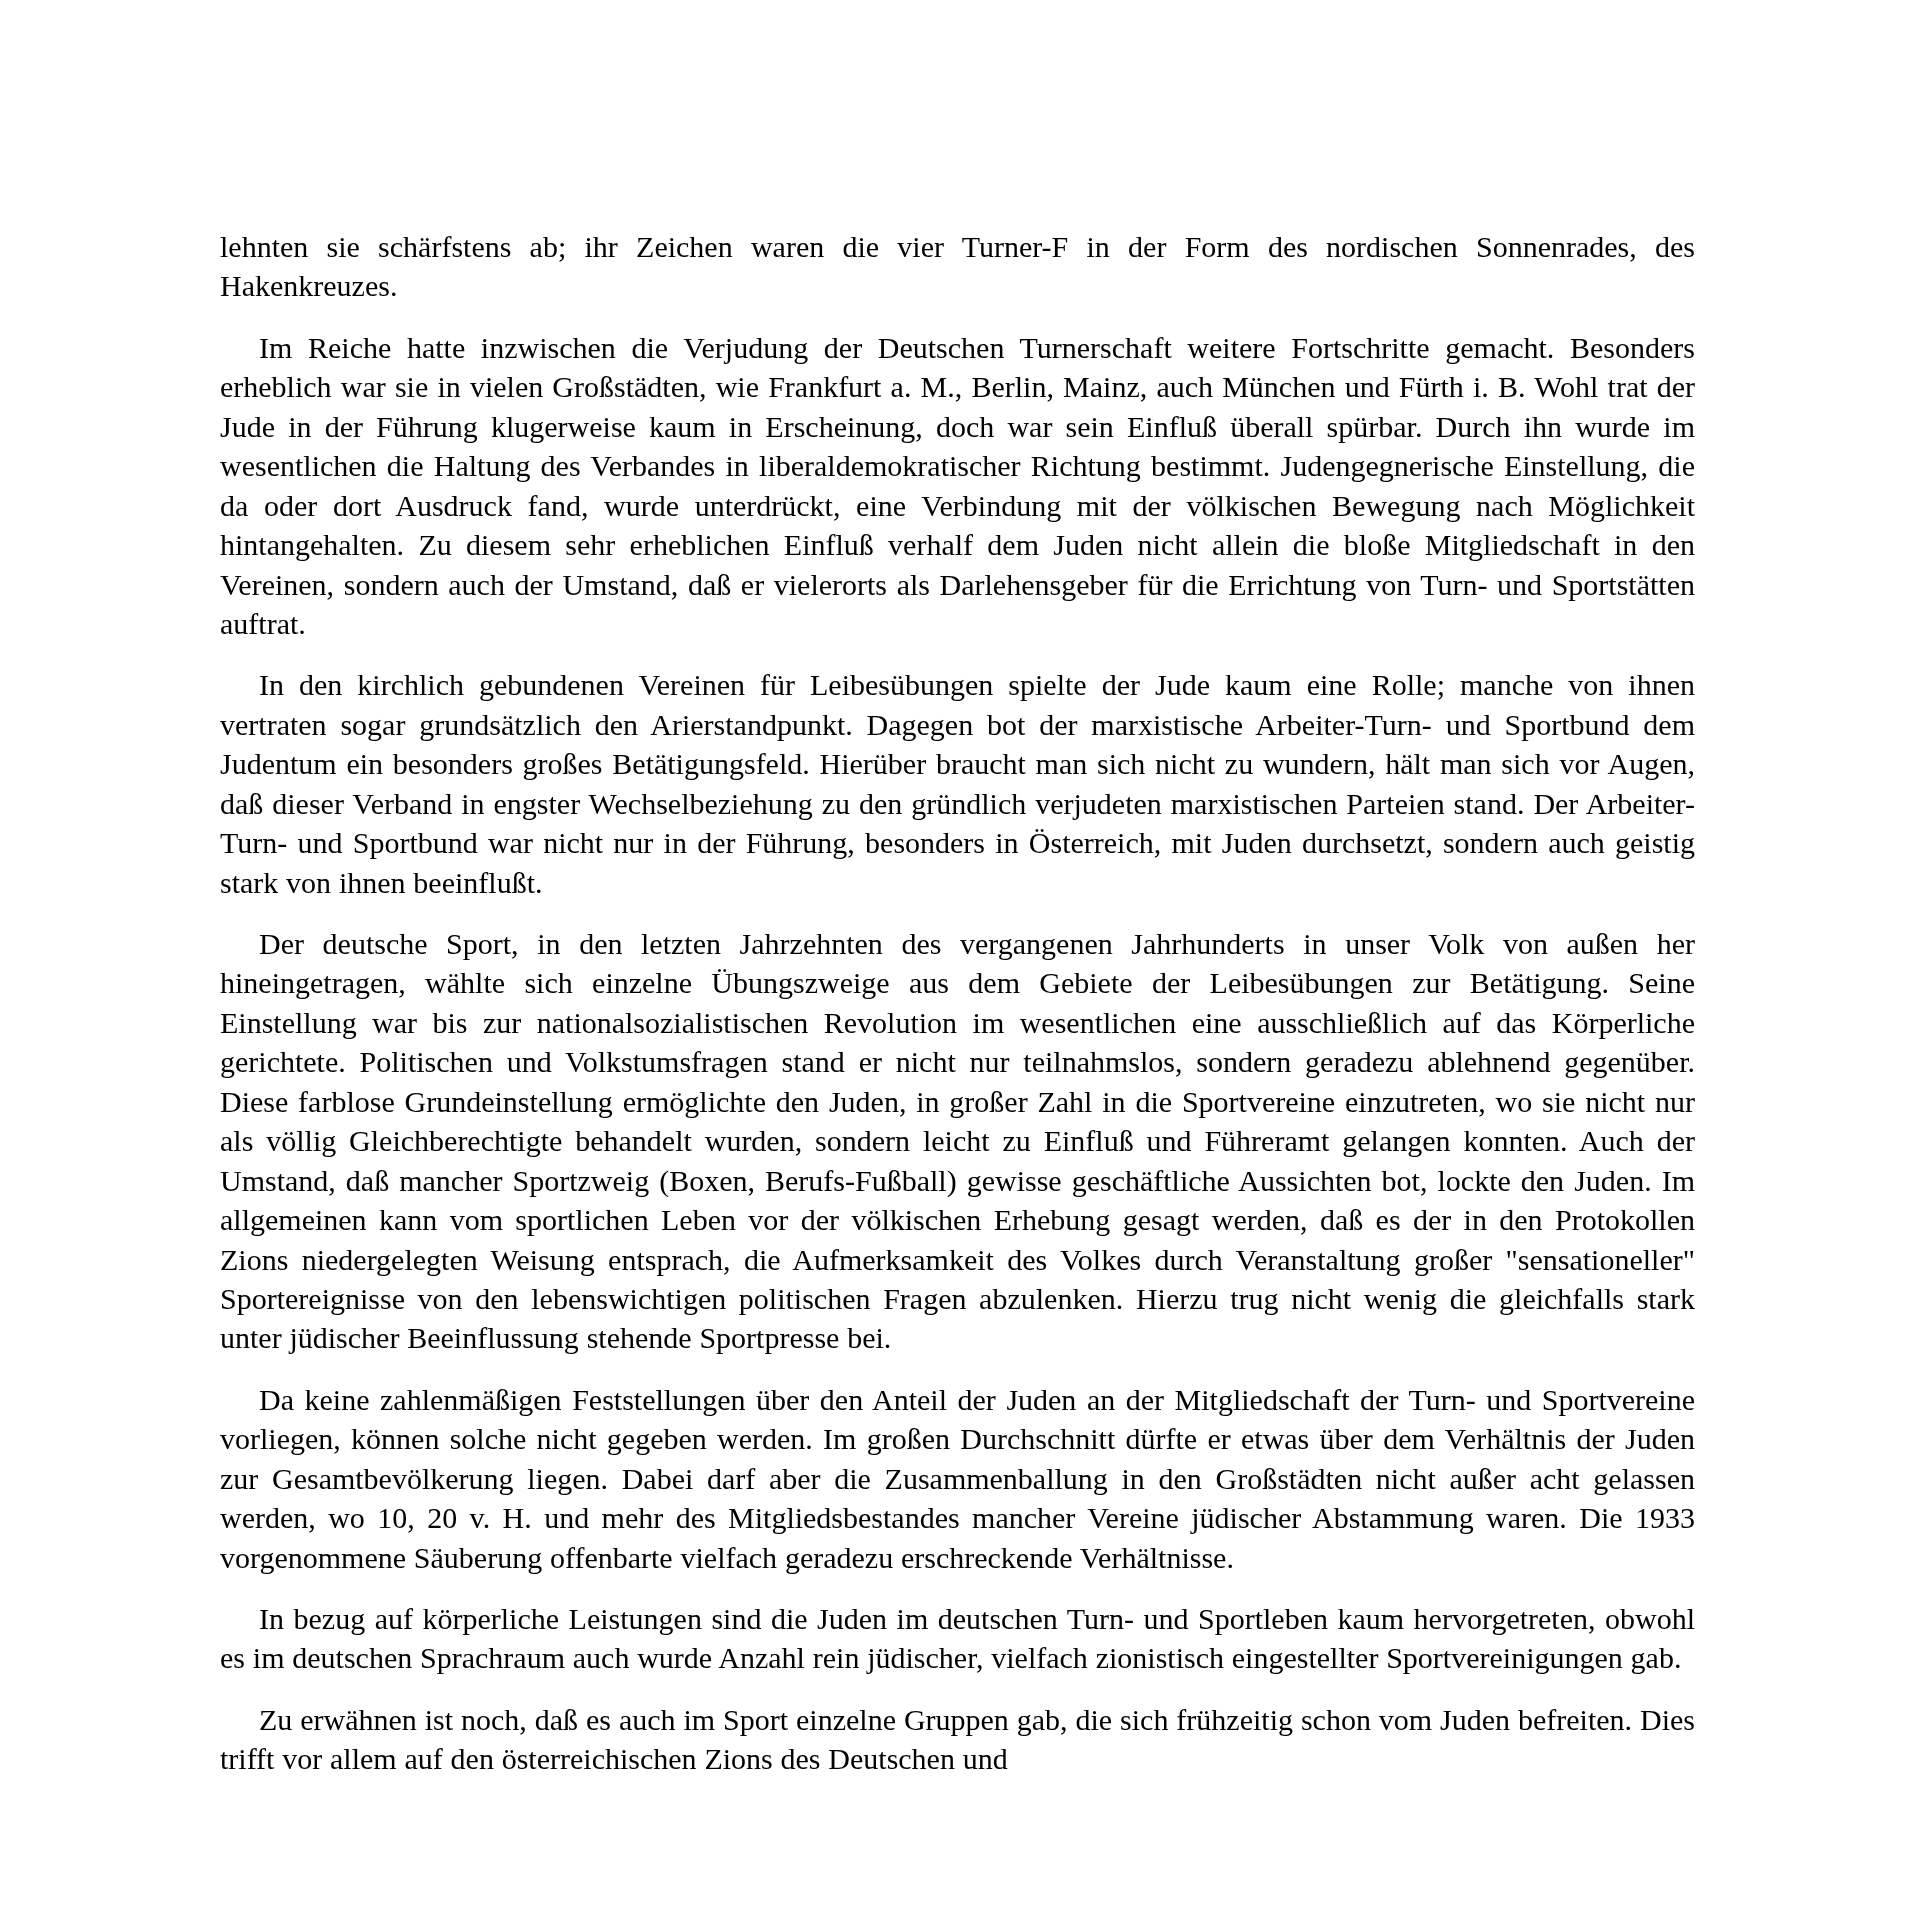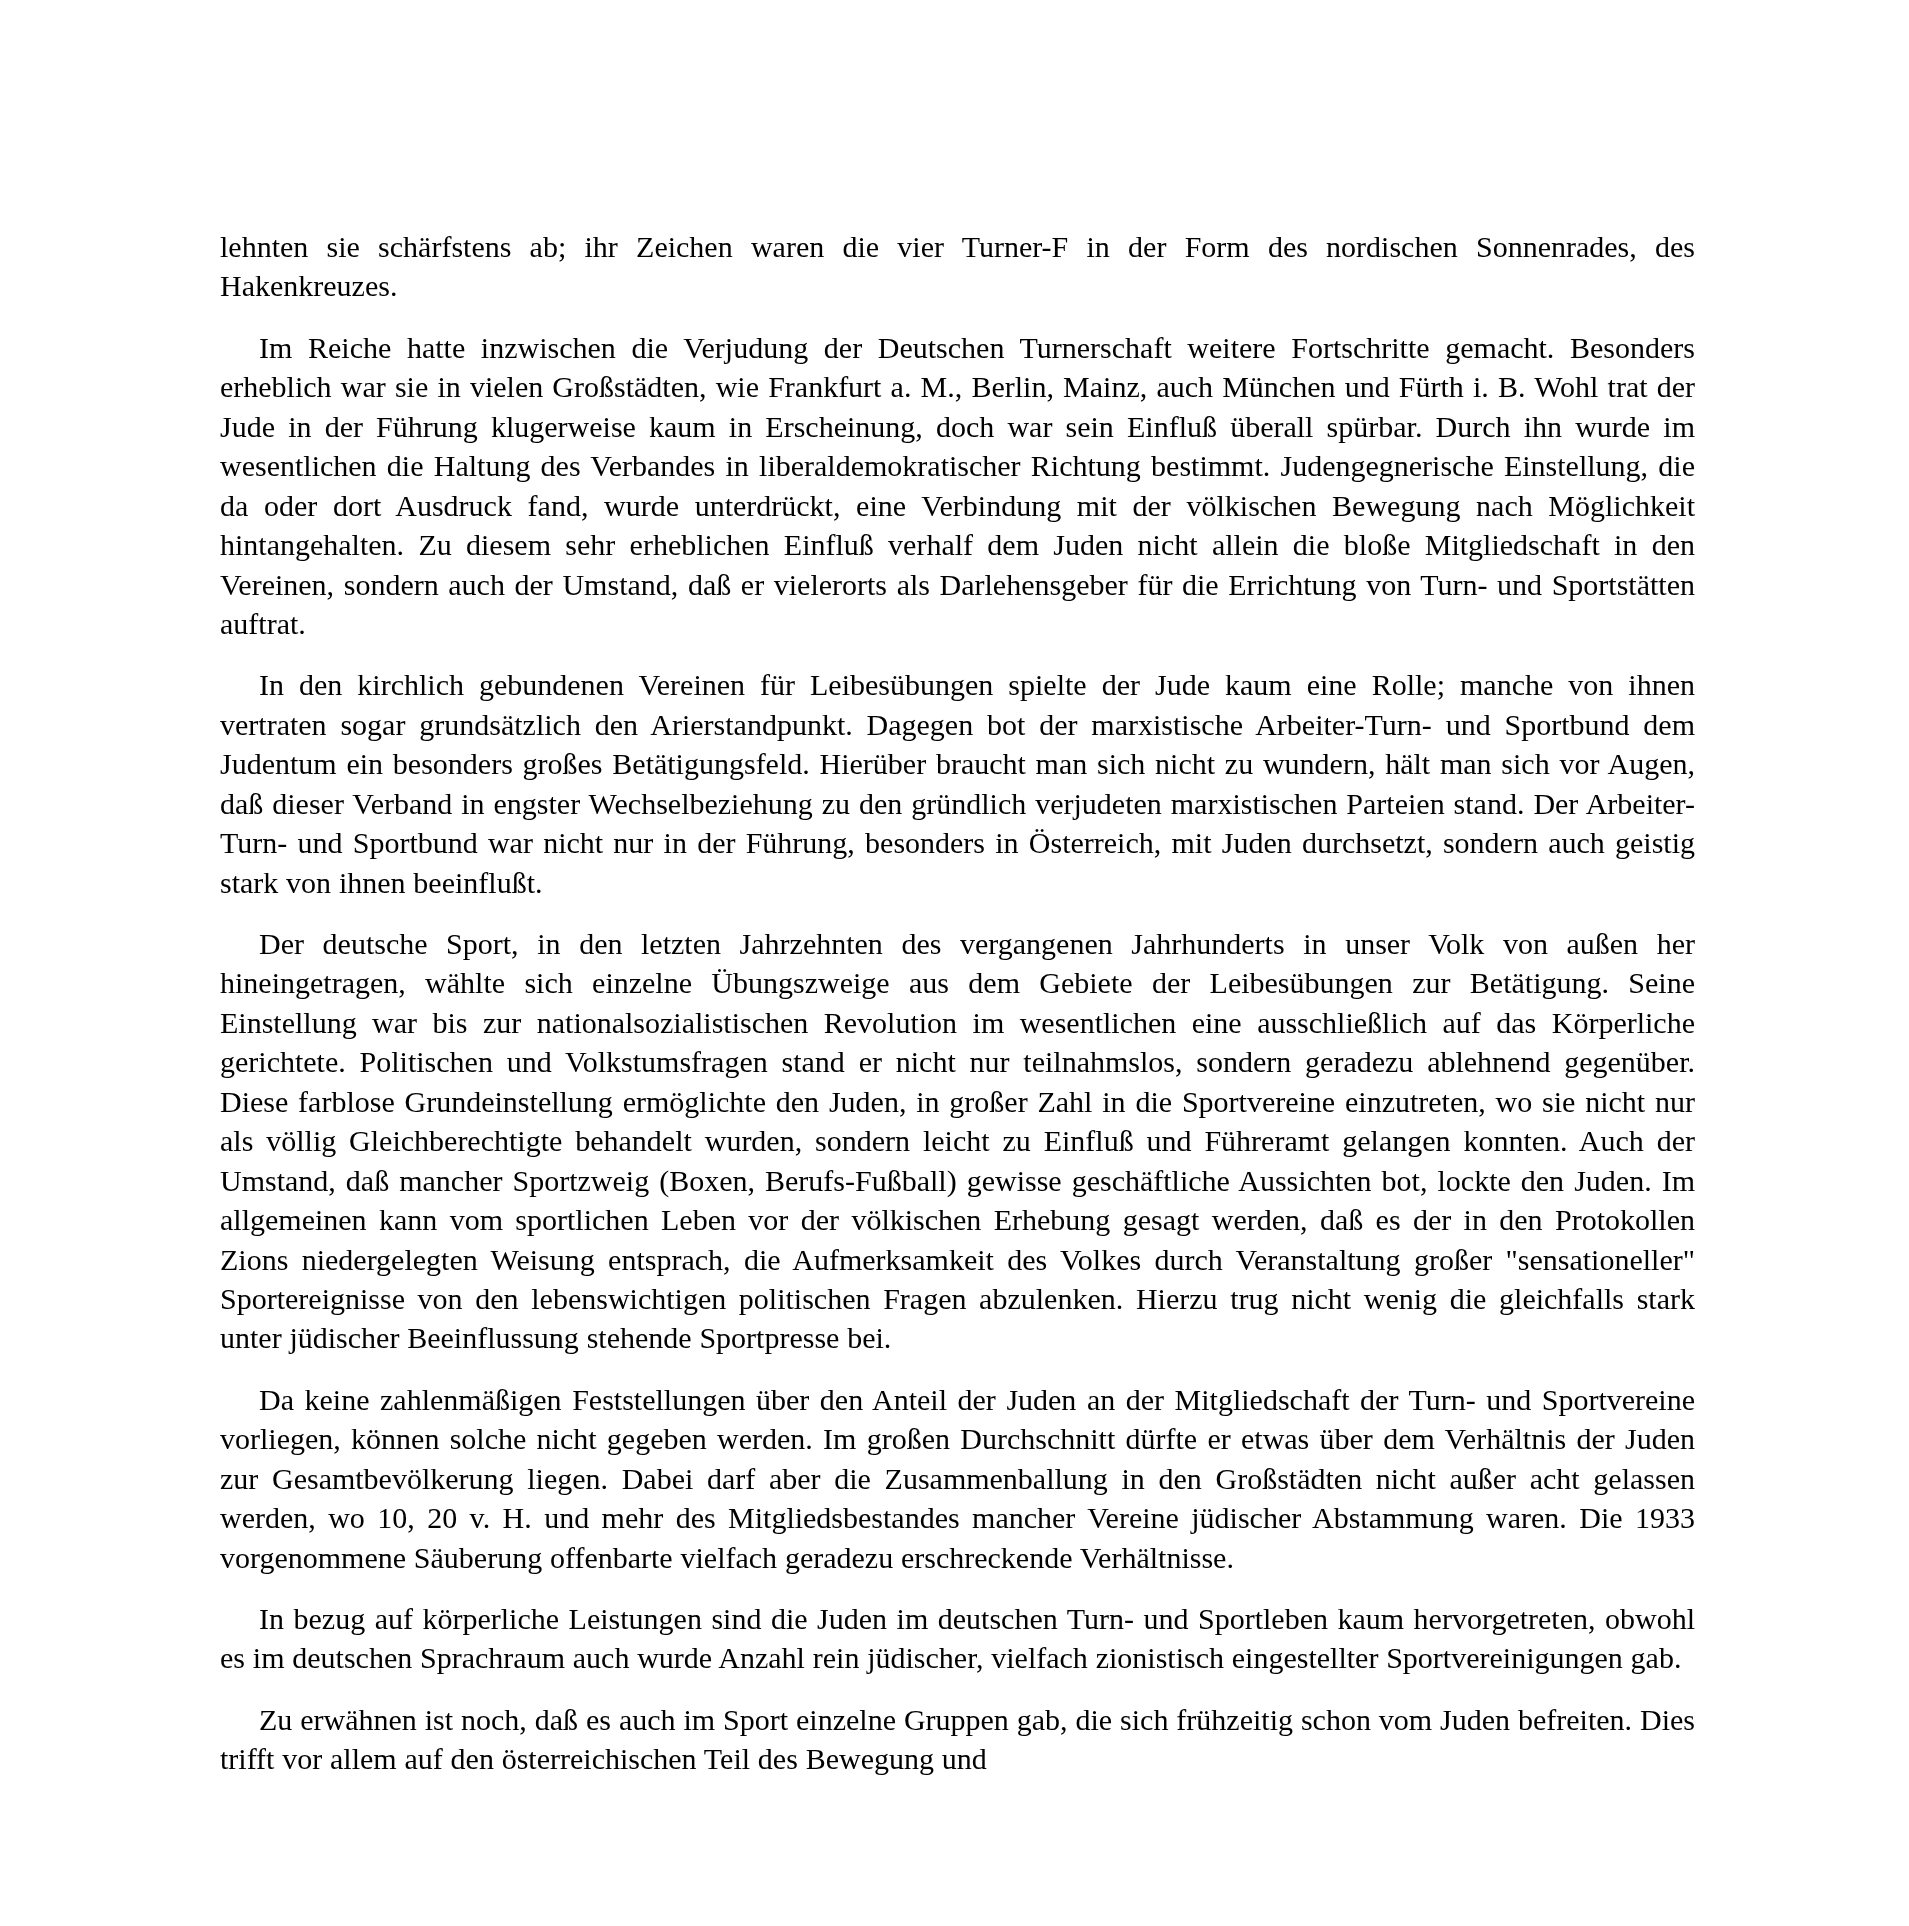--- a/index.html
+++ b/index.html
@@ -45,17 +45,17 @@
 <body>
 
 <div class="page">
   <div class="content">
     <p class="para">lehnten sie schärfstens ab; ihr Zeichen waren die vier Turner-F in der Form des nordischen Sonnenrades, des Hakenkreuzes.</p>
     <p class="para indent">Im Reiche hatte inzwischen die Verjudung der Deutschen Turnerschaft weitere Fortschritte gemacht. Besonders erheblich war sie in vielen Großstädten, wie Frankfurt a. M., Berlin, Mainz, auch München und Fürth i. B. Wohl trat der Jude in der Führung klugerweise kaum in Erscheinung, doch war sein Einfluß überall spürbar. Durch ihn wurde im wesentlichen die Haltung des Verbandes in liberaldemokratischer Richtung bestimmt. Judengegnerische Einstellung, die da oder dort Ausdruck fand, wurde unterdrückt, eine Verbindung mit der völkischen Bewegung nach Möglichkeit hintangehalten. Zu diesem sehr erheblichen Einfluß verhalf dem Juden nicht allein die bloße Mitgliedschaft in den Vereinen, sondern auch der Umstand, daß er vielerorts als Darlehensgeber für die Errichtung von Turn- und Sportstätten auftrat.</p>
     <p class="para indent">In den kirchlich gebundenen Vereinen für Leibesübungen spielte der Jude kaum eine Rolle; manche von ihnen vertraten sogar grundsätzlich den Arierstandpunkt. Dagegen bot der marxistische Arbeiter-Turn- und Sportbund dem Judentum ein besonders großes Betätigungsfeld. Hierüber braucht man sich nicht zu wundern, hält man sich vor Augen, daß dieser Verband in engster Wechselbeziehung zu den gründlich verjudeten marxistischen Parteien stand. Der Arbeiter-Turn- und Sportbund war nicht nur in der Führung, besonders in Österreich, mit Juden durchsetzt, sondern auch geistig stark von ihnen beeinflußt.</p>
     <p class="para indent">Der deutsche Sport, in den letzten Jahrzehnten des vergangenen Jahrhunderts in unser Volk von außen her hineingetragen, wählte sich einzelne Übungszweige aus dem Gebiete der Leibesübungen zur Betätigung. Seine Einstellung war bis zur nationalsozialistischen Revolution im wesentlichen eine ausschließlich auf das Körperliche gerichtete. Politischen und Volkstumsfragen stand er nicht nur teilnahmslos, sondern geradezu ablehnend gegenüber. Diese farblose Grundeinstellung ermöglichte den Juden, in großer Zahl in die Sportvereine einzutreten, wo sie nicht nur als völlig Gleichberechtigte behandelt wurden, sondern leicht zu Einfluß und Führeramt gelangen konnten. Auch der Umstand, daß mancher Sportzweig (Boxen, Berufs-Fußball) gewisse geschäftliche Aussichten bot, lockte den Juden. Im allgemeinen kann vom sportlichen Leben vor der völkischen Erhebung gesagt werden, daß es der in den Protokollen Zions niedergelegten Weisung entsprach, die Aufmerksamkeit des Volkes durch Veranstaltung großer "sensationeller" Sportereignisse von den lebenswichtigen politischen Fragen abzulenken. Hierzu trug nicht wenig die gleichfalls stark unter jüdischer Beeinflussung stehende Sportpresse bei.</p>
     <p class="para indent">Da keine zahlenmäßigen Feststellungen über den Anteil der Juden an der Mitgliedschaft der Turn- und Sportvereine vorliegen, können solche nicht gegeben werden. Im großen Durchschnitt dürfte er etwas über dem Verhältnis der Juden zur Gesamtbevölkerung liegen. Dabei darf aber die Zusammenballung in den Großstädten nicht außer acht gelassen werden, wo 10, 20 v. H. und mehr des Mitgliedsbestandes mancher Vereine jüdischer Abstammung waren. Die 1933 vorgenommene Säuberung offenbarte vielfach geradezu erschreckende Verhältnisse.</p>
     <p class="para indent">In bezug auf körperliche Leistungen sind die Juden im deutschen Turn- und Sportleben kaum hervorgetreten, obwohl es im deutschen Sprachraum auch wurde Anzahl rein jüdischer, vielfach zionistisch eingestellter Sportvereinigungen gab.</p>
-    <p class="para indent">Zu erwähnen ist noch, daß es auch im Sport einzelne Gruppen gab, die sich frühzeitig schon vom Juden befreiten. Dies trifft vor allem auf den österreichischen Teil des Bewegung und</p>
+    <p class="para indent">Zu erwähnen ist noch, daß es auch im Sport einzelne Gruppen gab, die sich frühzeitig schon vom Juden befreiten. Dies trifft vor allem auf den österreichischen Zions des Deutschen und</p>
   </div>
 
 </div>
 
 
 </body></html>

